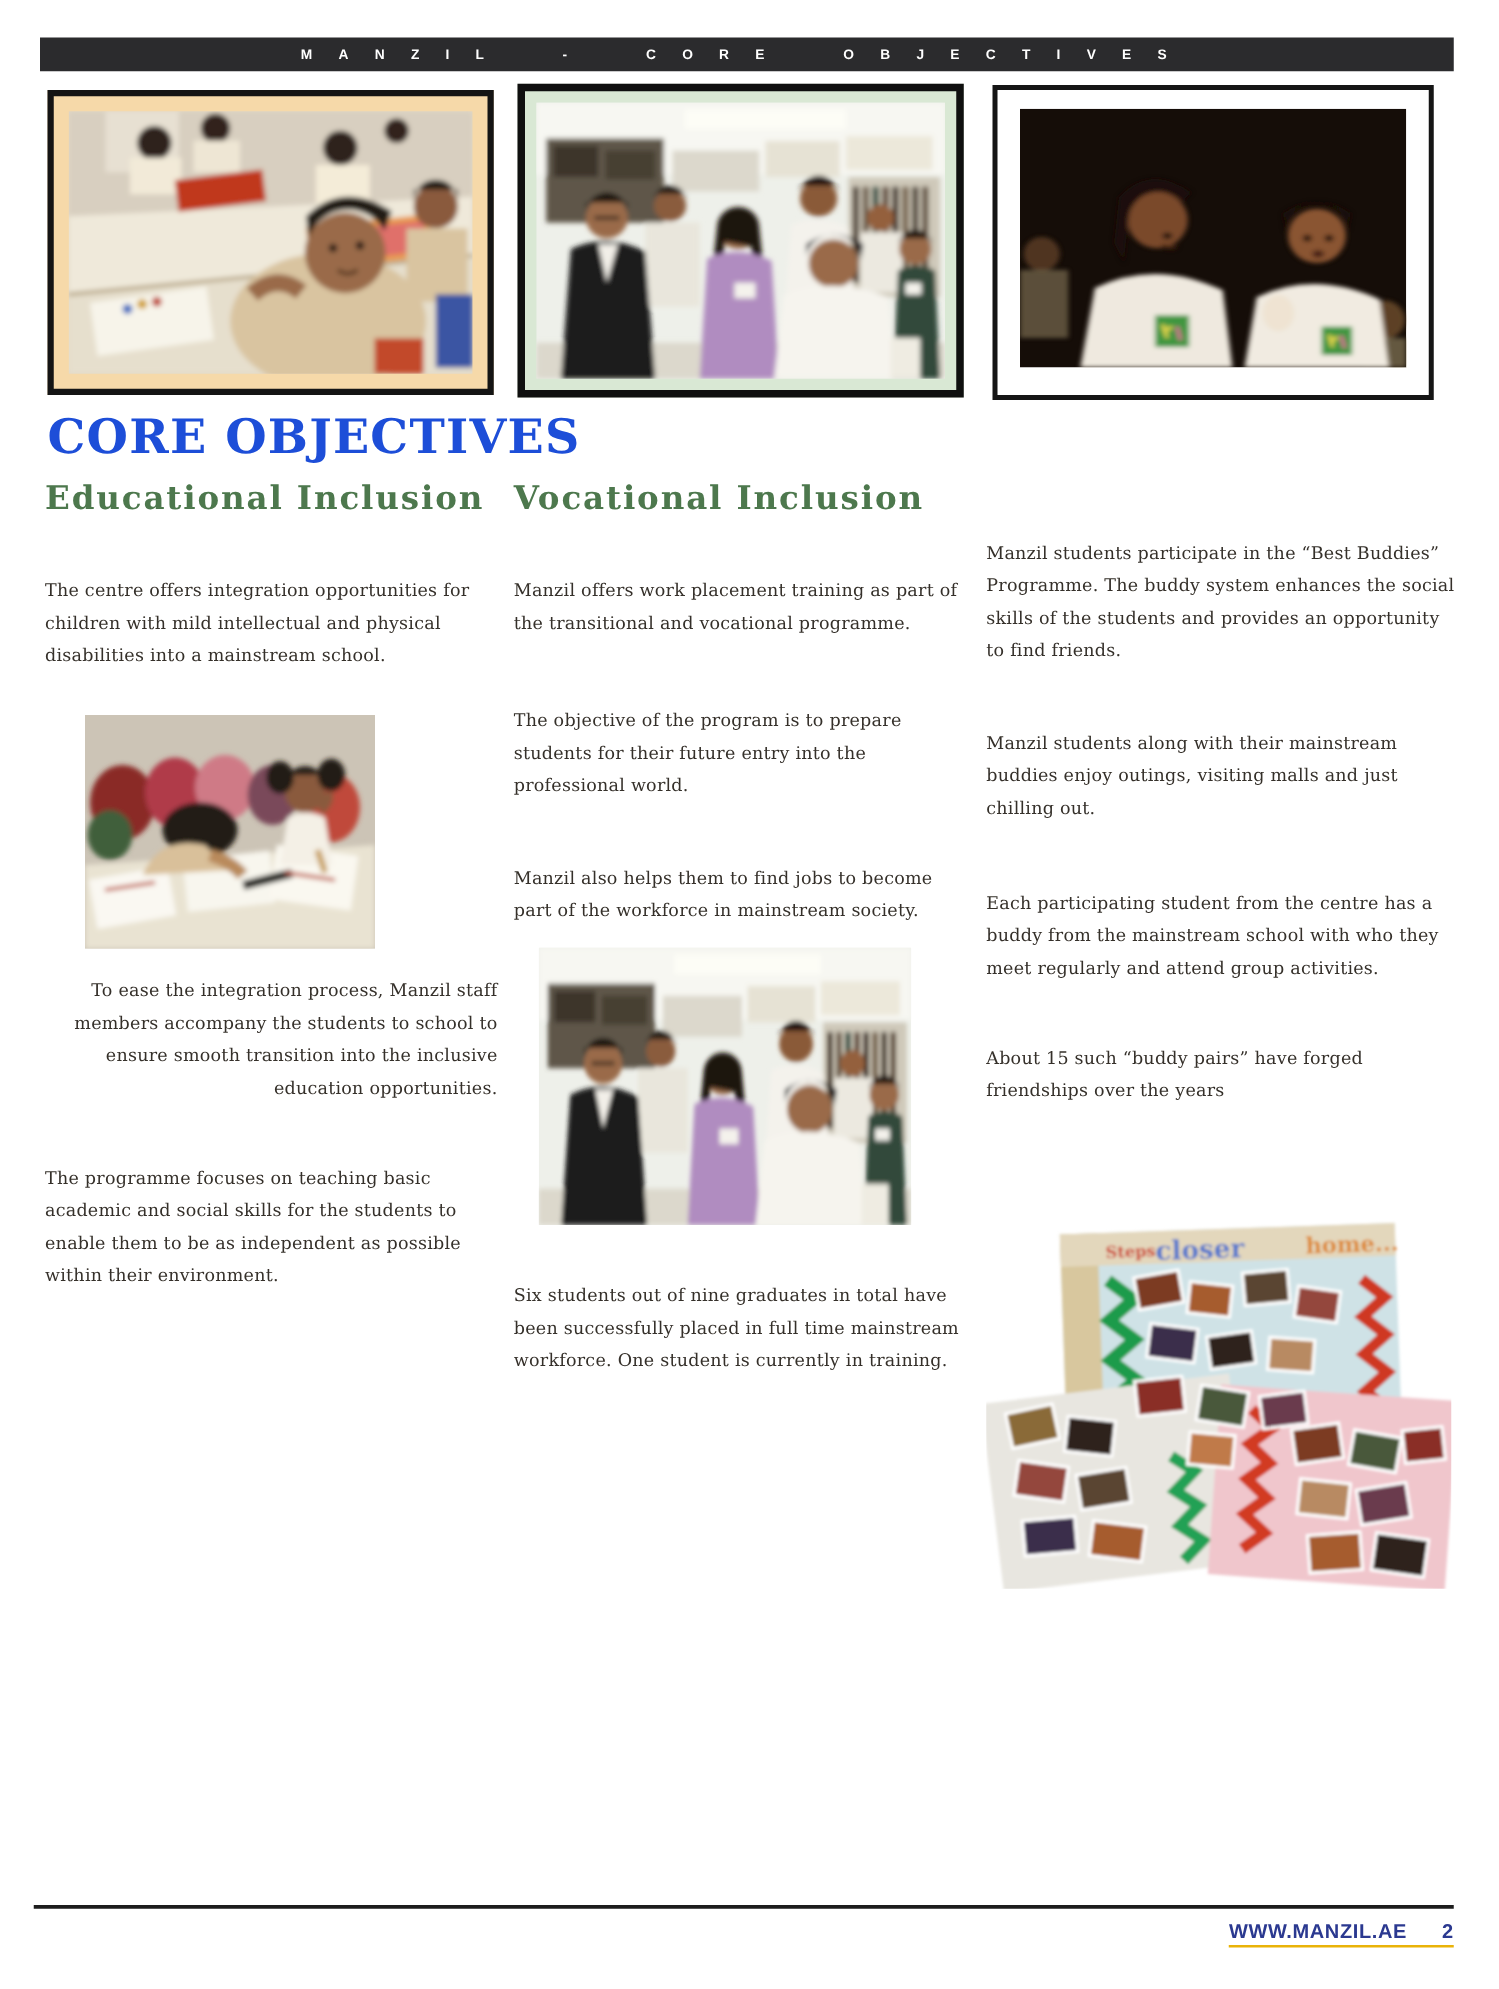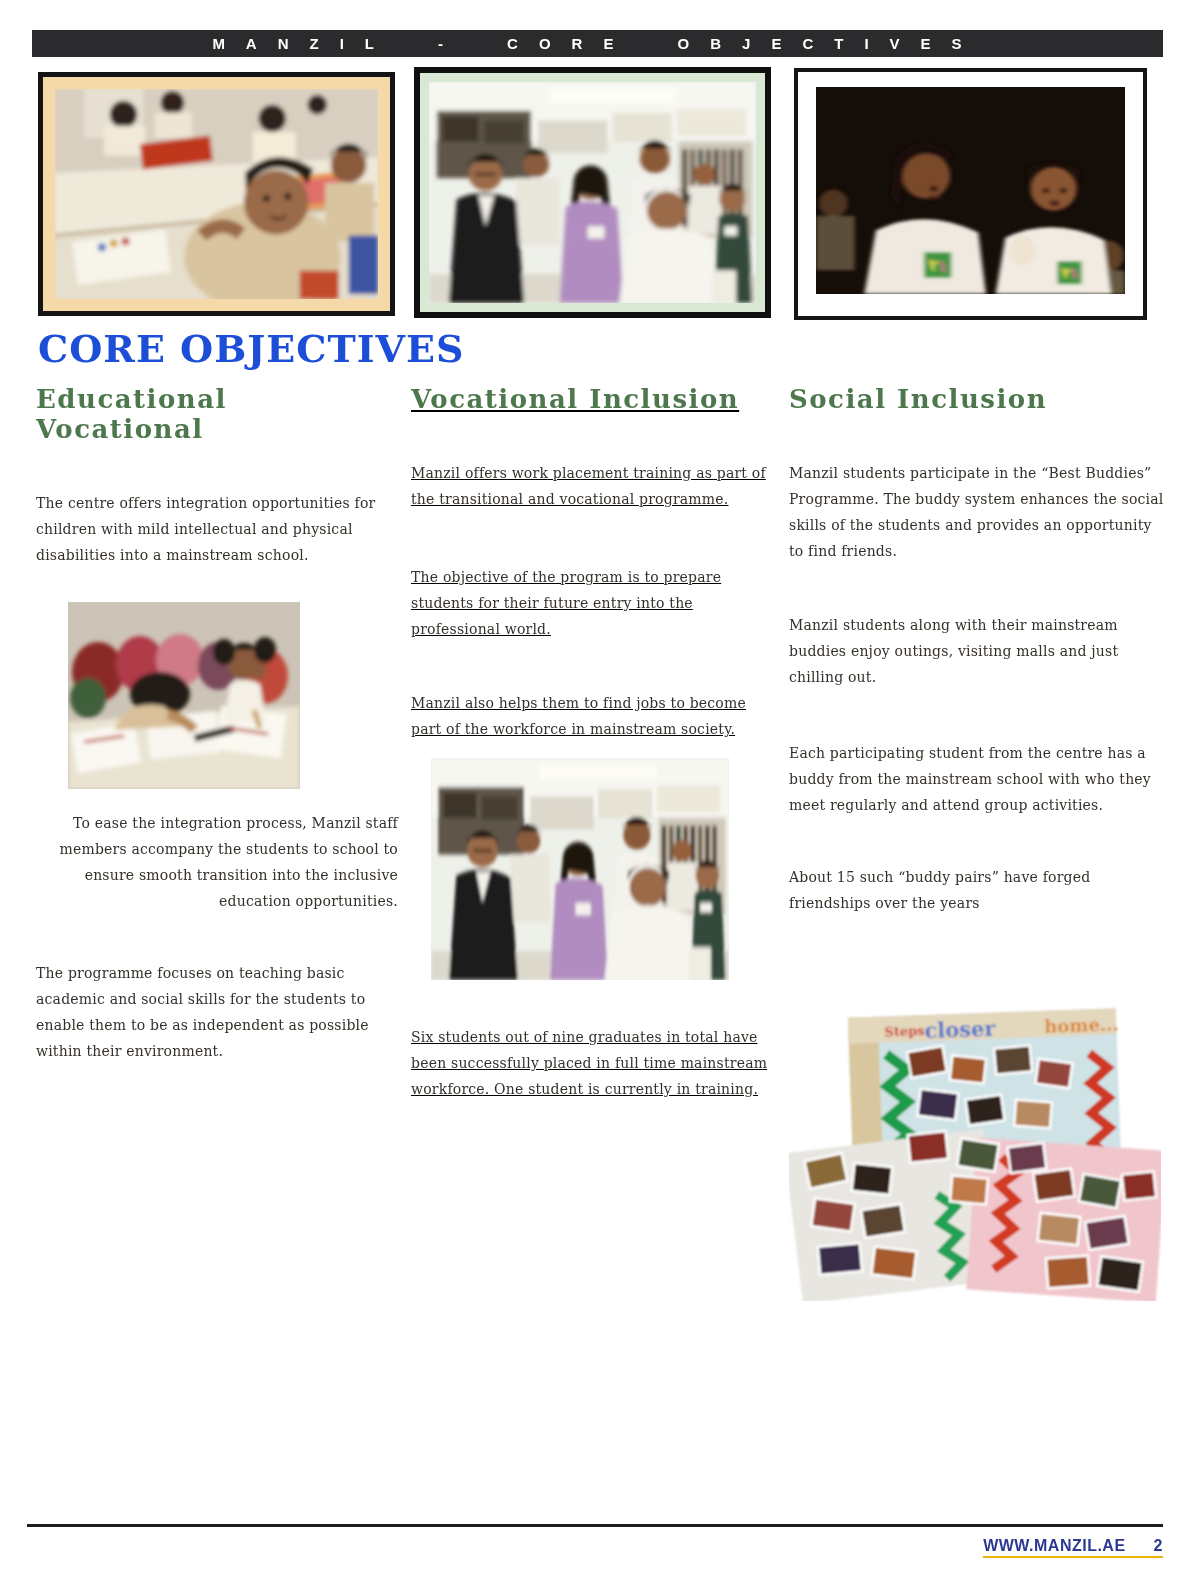--- a/index.html
+++ b/index.html
@@ -4,21 +4,21 @@
 <style>
   html,body { margin:0; padding:0; background:#ffffff; }
   .page {
     position:relative; width:1199px; height:1591px; background:#ffffff;
     overflow:hidden; font-family:"DejaVu Serif", serif;
   }
   .header-bar {
     position:absolute; left:32px; top:30px; width:1131px; height:27px;
     background:#2b2b2d; color:#ffffff; text-align:center;
     font-family:"Liberation Sans", sans-serif; font-weight:bold;
-    font-size:15px; line-height:28px; letter-spacing:21px; word-spacing:18px;
+    font-size:11px; line-height:28px; letter-spacing:21px; word-spacing:18px;
     white-space:nowrap; overflow:hidden;
   }
   .photo-frame { position:absolute; box-sizing:border-box; }
   .photo-frame svg { display:block; width:100%; height:100%; }
   .frame-1 {
     left:38px; top:72px; width:357px; height:244px;
     border:5px solid #141414; background:#f6d9a9; padding:12px;
   }
   .frame-2 {
     left:414px; top:67px; width:357px; height:251px;
@@ -27,21 +27,21 @@
   .frame-3 {
     left:794px; top:68px; width:353px; height:252px;
     border:4px solid #151515; background:#ffffff; padding:15px 18px 22px 18px;
   }
   .page-title {
     position:absolute; left:38px; top:326px;
     font-size:38px; font-weight:bold; color:#1d4ed8; letter-spacing:1px;
   }
   .col { position:absolute; top:384px; }
   .col-1 { left:36px;  width:362px; }
-  .col-2 { left:411px; width:364px;text-decoration:underline; }
+  .col-2 { left:411px; width:364px; }
   .col-3 { left:789px; width:376px; }
   .col-heading {
     font-size:26px; line-height:30px; font-weight:bold;
     color:#4d784d; letter-spacing:1.5px;
   }
   .col p {
     margin:0; font-size:14px; line-height:26px; color:#35302a;
     letter-spacing:0.2px;
   }
   .col-1 .p1 { margin-top:46px; }
@@ -230,21 +230,21 @@
         <rect x="250" y="192" width="25" height="25" fill="#3f9640"></rect>
         <path d="M256,199 l3,11 m-1,-5 l5,-4" stroke="#e8d84a" stroke-width="3" fill="none"></path>
         <path d="M266,200 l3,11" stroke="#e06a9a" stroke-width="3" fill="none"></path>
       </g>
     </svg>
   </div>
 
   <div class="page-title">CORE OBJECTIVES</div>
 
   <div class="col col-1">
-    <div class="col-heading">Educational Vocational</div>
+    <div class="col-heading">Educational Inclusion</div>
     <p class="p1">The centre offers integration opportunities for children with mild intellectual and physical disabilities into a mainstream school.</p>
     <svg class="inline-photo photo-desks" viewBox="0 0 232 187" preserveAspectRatio="none">
       <rect width="232" height="187" fill="#ccc4b6"></rect>
       <g filter="url(#soften)">
 
         <ellipse cx="30" cy="70" rx="26" ry="30" fill="#8a2a28"></ellipse>
         <ellipse cx="72" cy="62" rx="24" ry="28" fill="#b03a4a"></ellipse>
         <ellipse cx="112" cy="58" rx="24" ry="26" fill="#cf7a86"></ellipse>
         <ellipse cx="150" cy="64" rx="20" ry="24" fill="#7a4a5a"></ellipse>
         <ellipse cx="196" cy="74" rx="24" ry="28" fill="#c04a3a"></ellipse>
@@ -281,21 +281,20 @@
     <p class="p1">Manzil offers work placement training as part of the transitional and vocational programme.</p>
     <p class="p2">The objective of the program is to prepare students for their future entry into the professional world.</p>
     <p class="p3">Manzil also helps them to find jobs to become part of the workforce in mainstream society.</p>
     <svg class="inline-photo photo-group2" viewBox="0 0 330 230" preserveAspectRatio="none">
       <use href="#scene-storeroom"></use>
     </svg>
     <p class="p4">Six students out of nine graduates in total have been successfully placed in full time mainstream workforce. One student is currently in training.</p>
   </div>
 
   <div class="col col-3">
-    <div class="col-heading">Social Inclusion</div>
     <p class="p1">Manzil students participate in the “Best Buddies” Programme. The buddy system enhances the social skills of the students and provides an opportunity to find friends.</p>
     <p class="p2">Manzil students along with their mainstream buddies enjoy outings, visiting malls and just chilling out.</p>
     <p class="p3">Each participating student from the centre has a buddy from the mainstream school with who they meet regularly and attend group activities.</p>
     <p class="p4">About 15 such “buddy pairs” have forged friendships over the years</p>
     <svg class="inline-photo photo-collage" viewBox="0 0 372 296" preserveAspectRatio="none">
       <g filter="url(#soften-light)">
 
         <g transform="rotate(-2 195 100)">
           <rect x="62" y="8" width="268" height="188" fill="#cfe2e6"></rect>
           <rect x="62" y="8" width="30" height="188" fill="#d8c79e"></rect>

